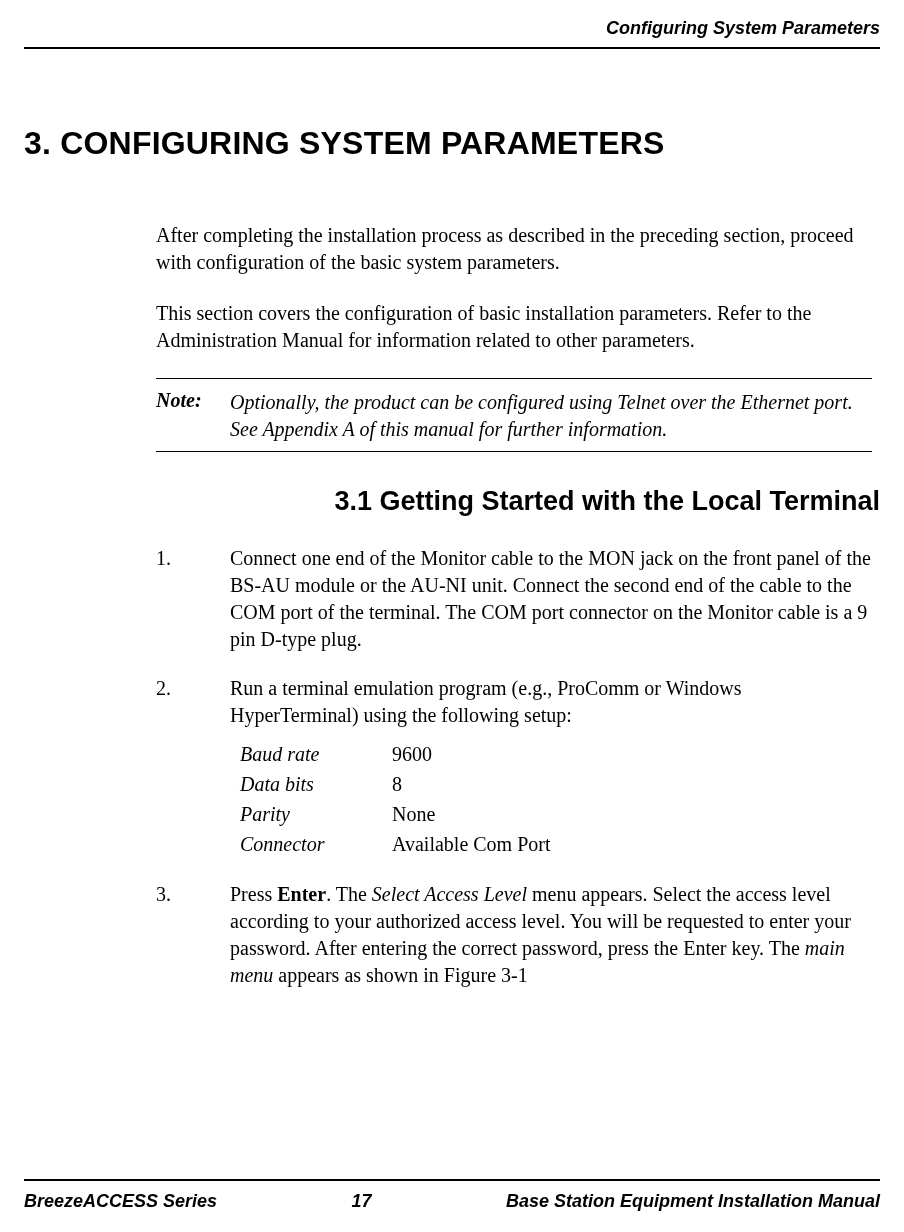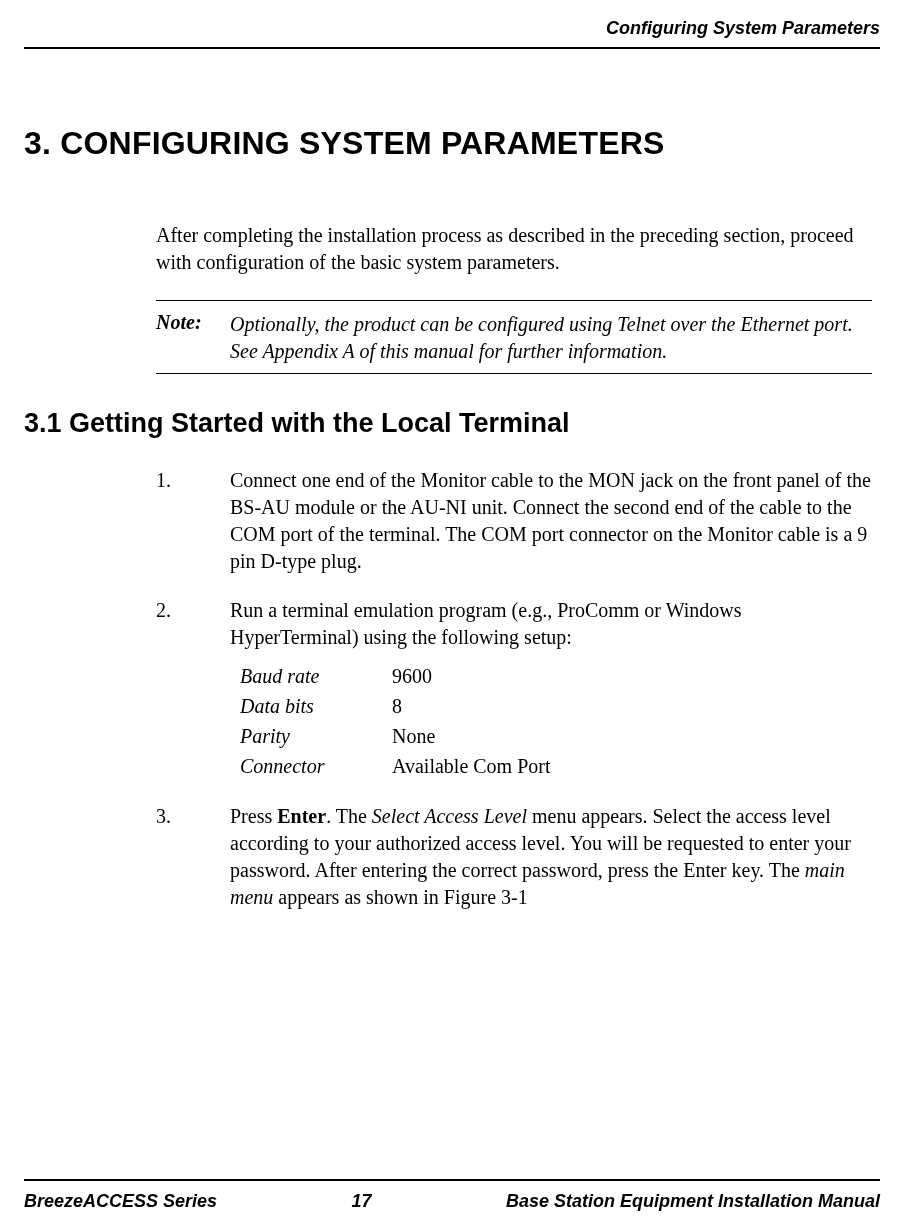--- a/index.html
+++ b/index.html
@@ -76,20 +76,21 @@
       font-style: italic;
       font-size: 20px;
       line-height: 1.35;
     }
     .h2 {
       font-family: Arial, Helvetica, sans-serif;
       font-weight: bold;
       font-size: 27px;
       margin-top: 28px;
       margin-bottom: 28px;
+      text-align: right;
     }
     .list-item {
       display: flex;
       margin-left: 132px;
       margin-right: 8px;
       margin-bottom: 22px;
       font-size: 20px;
       line-height: 1.35;
     }
     .list-num {
@@ -160,20 +161,21 @@
   <span>Configuring System Parameters</span>
 </div>
 <hr class="header-rule">
 
 <div class="content">
 
   <h1 class="h1">3. CONFIGURING SYSTEM PARAMETERS</h1>
 
   <div class="body-indent">
     <p class="para">After completing the installation process as described in the preceding section, proceed with configuration of the basic system parameters.</p>
+    <p class="para">This section covers the configuration of basic installation parameters. Refer to the Administration Manual for information related to other parameters.</p>
 
     <div class="note-block">
       <hr class="note-rule">
       <div class="note-row">
         <div class="note-label">Note:</div>
         <div class="note-text">Optionally, the product can be configured using Telnet over the Ethernet port. See Appendix A of this manual for further information.</div>
       </div>
       <hr class="note-rule">
     </div>
   </div>

